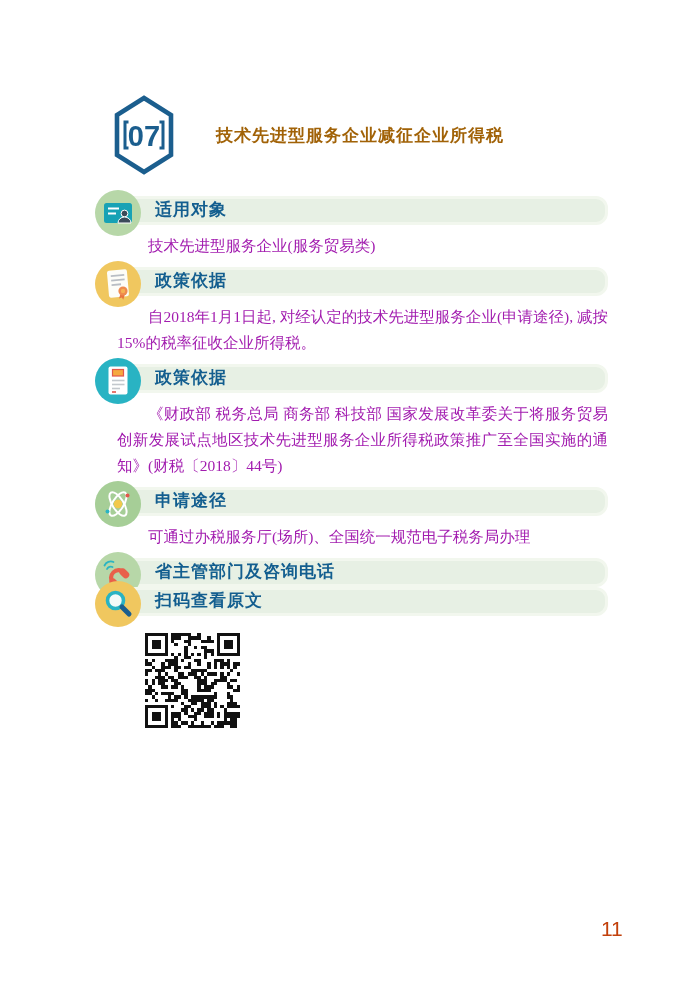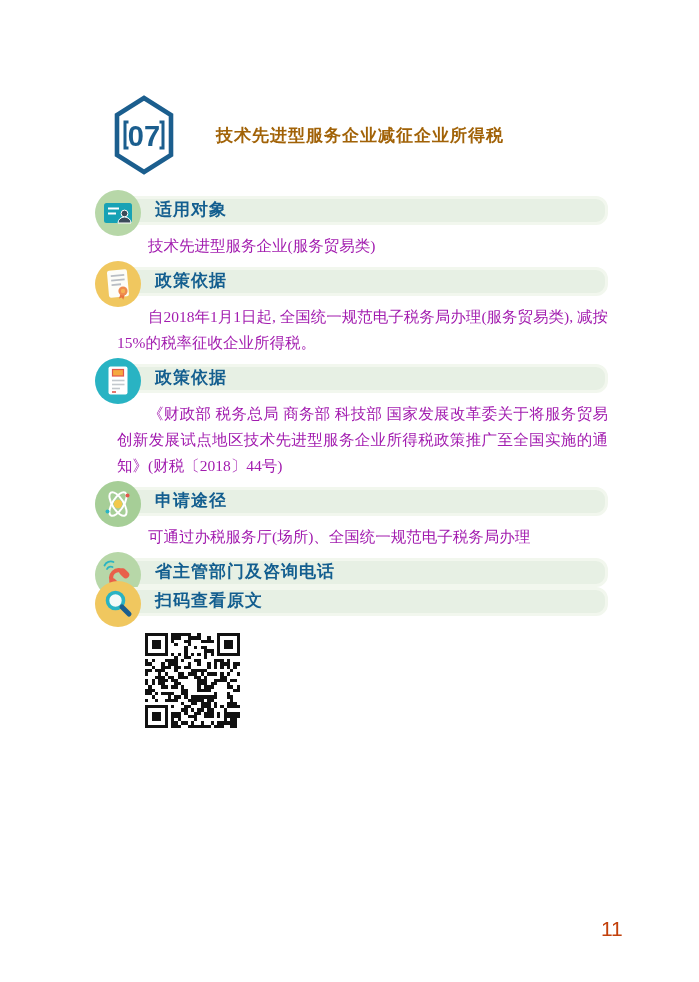--- a/index.html
+++ b/index.html
@@ -95,21 +95,21 @@
             <line x1="16.5" y1="14.5" x2="30" y2="14.5" stroke="#b9bec4" stroke-width="1.8"></line>
             <line x1="16.5" y1="19" x2="30" y2="19" stroke="#b9bec4" stroke-width="1.8"></line>
             <line x1="16.5" y1="23.5" x2="26" y2="23.5" stroke="#b9bec4" stroke-width="1.8"></line>
           </g>
           <path d="M25.5,33 l-1.5,4.5 2.9,-1.1 1.3,2.4 1.5,-4.6 z" fill="#e8743f"></path>
           <circle cx="28" cy="30" r="4.6" fill="#ef8a4e"></circle>
           <circle cx="28" cy="30" r="2.2" fill="#f6b152"></circle>
         </svg>
         <span class="sec-title">政策依据</span>
       </div>
-      <p class="sec-body">自2018年1月1日起, 全国统一规范电子税务局办理(服务贸易类), 减按15%的税率征收企业所得税。</p>
+      <p class="sec-body">自2018年1月1日起, 对经认定的技术先进型服务企业(申请途径), 减按15%的税率征收企业所得税。</p>
     </div>
 
     <div class="section">
       <div class="pill">
         <svg class="sec-icon" viewBox="0 0 46 46">
           <circle cx="23" cy="23" r="23" fill="#29b3c3"></circle>
           <rect x="13.5" y="8.5" width="19" height="28" rx="2" fill="#ffffff"></rect>
           <rect x="17.5" y="11.5" width="11" height="6.5" fill="#f5a93f" stroke="#e2574c" stroke-width="1.2"></rect>
           <line x1="17" y1="22.5" x2="29.5" y2="22.5" stroke="#c3c8cd" stroke-width="1.6"></line>
           <line x1="17" y1="26.5" x2="29.5" y2="26.5" stroke="#c3c8cd" stroke-width="1.6"></line>

